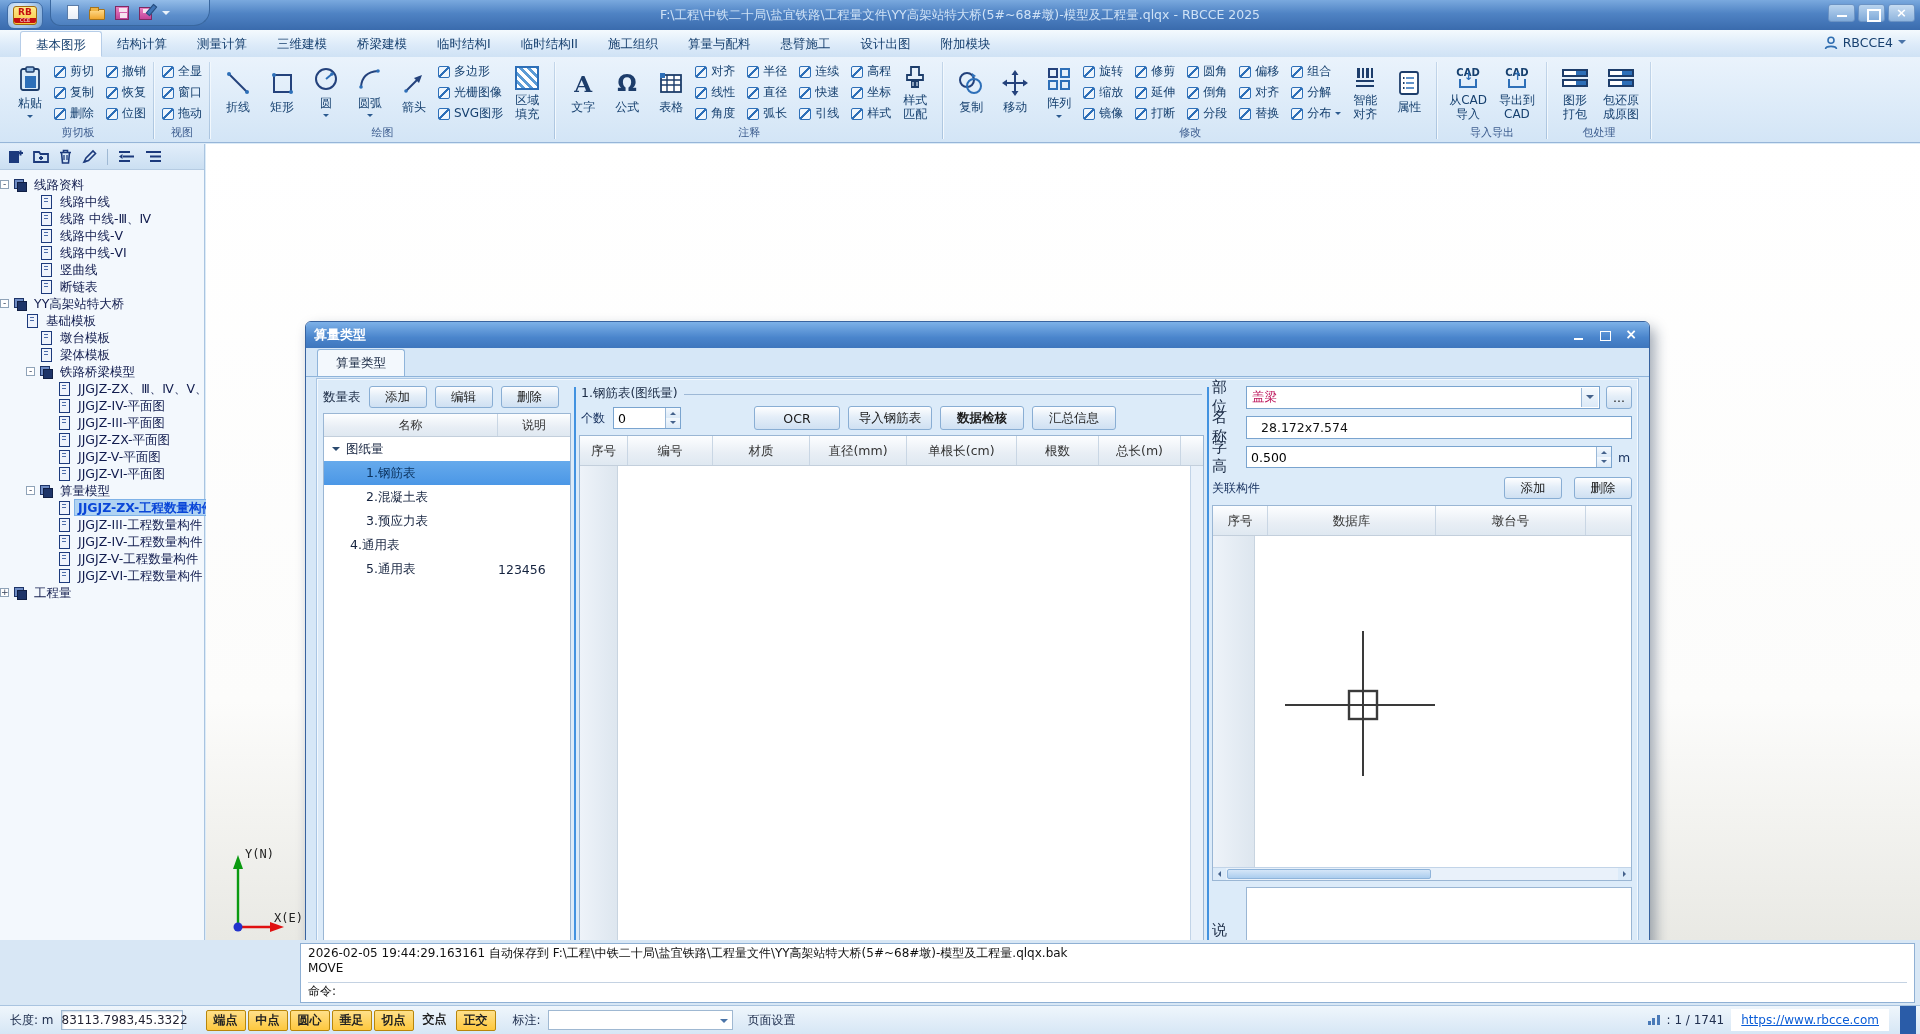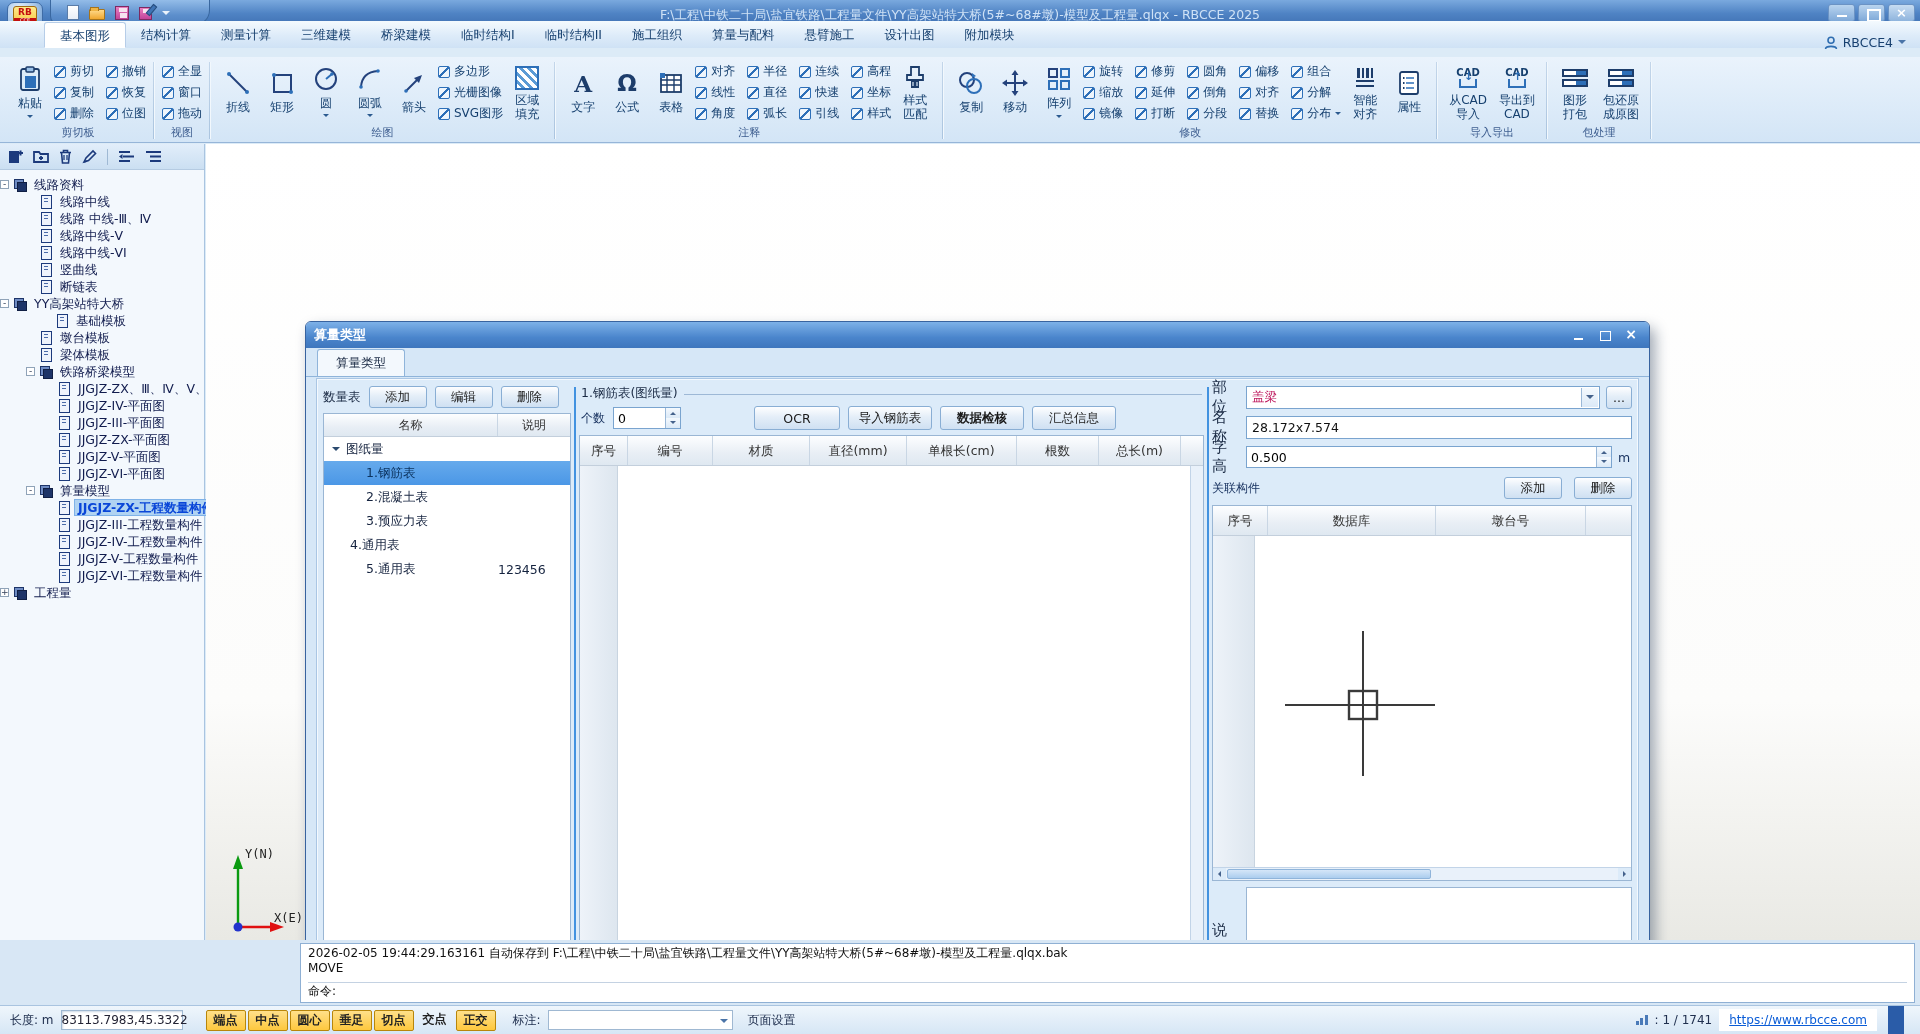--- a/index.html
+++ b/index.html
@@ -37,22 +37,22 @@
   .qcaret{width:0;height:0;border:4px solid transparent;border-top-color:#eaf2fb;margin-top:4px;}
   .winbtns{position:absolute;right:5px;top:4px;display:flex;gap:3px;}
   .wbtn{width:27px;height:18px;border-radius:3px;border:1px solid #6b93c4;
     background:linear-gradient(#b9d4ef,#7fa9d8);position:relative;}
   .wbtn-min::before{content:"";position:absolute;left:8px;bottom:4px;width:10px;height:2px;background:#fff;}
   .wbtn-max::before{content:"";position:absolute;left:8px;top:4px;width:10px;height:9px;border:2px solid #fff;}
   .wbtn-close{background:linear-gradient(#c7dcf2,#8fb4dd);}
   .wbtn-close::before{content:"×";position:absolute;left:0;right:0;top:0px;text-align:center;color:#fff;font-size:13px;font-weight:bold;line-height:16px;}
 
   
-  .tabrow{position:absolute;left:0;top:21px;width:100%;height:27px;
-    background:linear-gradient(#f4fafe,#ddebf9 55%,#cfe2f5);display:flex;align-items:flex-end;padding-left:44px;}
+  .tabrow{position:absolute;left:0;top:30px;width:100%;height:27px;
+    background:linear-gradient(#f4fafe,#ddebf9 55%,#cfe2f5);display:flex;align-items:flex-end;padding-left:20px;}
   .rtab{padding:0 15px;line-height:25px;height:26px;font-size:12.5px;color:#17406f;white-space:nowrap;}
   .rtab.on{background:#fff;border:1px solid #b6cde8;border-bottom:1px solid #fff;border-radius:3px 3px 0 0;}
   .ubadge{position:absolute;right:14px;top:35px;display:flex;align-items:center;gap:5px;color:#17406f;font-size:12.5px;}
   .ucaret{width:0;height:0;border:4px solid transparent;border-top-color:#4a74a8;margin-top:3px;}
 
   
   .ribbon{position:absolute;left:0;top:57px;width:100%;height:86px;
     background:linear-gradient(#eaf3fc,#d3e5f6);border-bottom:1px solid #96b5d8;
     display:flex;align-items:stretch;padding:2px 4px 0 4px;}
   .rgroup{display:flex;flex-direction:column;}
@@ -115,21 +115,21 @@
   
   .bottomwrap{position:absolute;left:0;top:940px;width:100%;height:65px;background:#d8e7f5;}
   .cmdbox{position:absolute;left:300px;right:5px;top:3px;bottom:2px;background:#fff;border:1px solid #8fb0d4;
     display:flex;flex-direction:column;padding:2px 7px;font-size:12px;color:#111;}
   .cmdline{line-height:15px;white-space:nowrap;}
   .cmdprompt{margin-top:auto;border-top:1px solid #c4d2e2;line-height:17px;}
 
   
   .statusbar{position:absolute;left:0;top:1005px;width:100%;height:29px;
     background:linear-gradient(#eff6fc,#d6e6f5);border-top:1px solid #a9c4e0;
-    display:flex;align-items:center;gap:7px;padding:0 16px 0 10px;font-size:12px;color:#20304f;}
+    display:flex;align-items:center;gap:7px;padding:0 4px 0 10px;font-size:12px;color:#20304f;}
   .coordbox{width:122px;height:20px;background:#fff;border:1px solid #9fb8d2;box-shadow:inset 1px 1px 2px #cdd9e6;
     text-align:center;line-height:18px;color:#223;}
   .snaps{display:flex;gap:2px;margin-left:16px;}
   .snap{padding:1px 7px;line-height:17px;color:#222;font-weight:600;}
   .snap.on{background:linear-gradient(#ffe08a,#fec83e);border:1px solid #b8860b;border-radius:2px;}
   .scombo{width:185px;height:20px;background:#fff;border:1px solid #9fb8d2;position:relative;}
   .scombo .sarrow{position:absolute;right:4px;top:8px;width:0;height:0;border:4px solid transparent;border-top-color:#4a74a8;}
   .sig{display:flex;align-items:flex-end;gap:1.5px;margin-left:auto;}
   .sig i{display:block;width:3px;background:#4a7ab8;}
   .slink{color:#0b5dd7;text-decoration:underline;background:#fff;padding:2px 10px;line-height:18px;}
@@ -195,21 +195,21 @@
   .hs .ar::before{content:"";position:absolute;top:3px;width:0;height:0;border:3.5px solid transparent;}
   .hs .ar.l::before{left:2px;border-right-color:#44628c;}
   .hs .ar.r::before{right:2px;border-left-color:#44628c;}
   .hs .tk{flex:1;position:relative;}
   .hs .th{position:absolute;top:1px;bottom:1px;background:linear-gradient(#d5e6f8,#abcdee);border:1px solid #8fb4da;border-radius:2px;}
   .vs{width:13px;background:#e9f1fa;border-left:1px solid #c2d4e8;}
 
   .pright{width:420px;display:flex;flex-direction:column;}
   .frow{display:flex;align-items:center;gap:6px;height:24px;margin-bottom:6px;}
   .flab{width:28px;flex:none;font-size:15px;color:#1a2a44;}
-  .din{flex:1;height:23px;border:1px solid #7aa4cf;background:#fff;font-size:12.5px;padding:0 5px;outline:none;font-family:inherit;color:#111;}
+  .din{flex:1;height:23px;border:1px solid #7aa4cf;background:#fff;font-size:12.5px;padding:0 14px;outline:none;font-family:inherit;color:#111;}
   .dcombo{flex:1;height:23px;border:1px solid #7aa4cf;background:#fff;position:relative;display:flex;align-items:center;padding:0 5px;font-size:12.5px;color:#be185d;}
   .dcombo .darr{position:absolute;right:1px;top:1px;bottom:1px;width:17px;background:linear-gradient(#f4f9fe,#dbe9f7);border-left:1px solid #9ab8d8;display:flex;align-items:center;justify-content:center;}
   .dcombo .darr::before{content:"";width:0;height:0;border:4px solid transparent;border-top-color:#44628c;margin-top:4px;}
   .dots{width:26px;height:23px;flex:none;}
   .unit{width:14px;flex:none;font-size:12.5px;}
   .relrow{display:flex;align-items:center;height:26px;margin-bottom:4px;}
   .relrow .dbtnn{width:58px;}
   .rtable{border:1px solid #9ab6d4;background:#fff;display:flex;flex-direction:column;flex:1;min-height:0;}
   .crossx{position:absolute;left:30px;top:95px;}
   .desc{display:flex;gap:6px;margin-top:6px;height:84px;}
@@ -773,21 +773,21 @@
             <span class="ticon"></span>
             <span class="tlabel">断链表</span>
           </div>
 
           <div class="tnode t-folder x-minus">
             <span class="texp"></span>
             <span class="ticon"></span>
             <span class="tlabel">YY高架站特大桥</span>
           </div>
 
-          <div class="tnode t-doc x-none" style="padding-left: 42px; text-align: right;">
+          <div class="tnode t-doc x-none" style="padding-left: 12px; text-align: right;">
             <span class="texp"></span>
             <span class="ticon"></span>
             <span class="tlabel">基础模板</span>
           </div>
 
           <div class="tnode t-doc x-none" style="padding-left: 26px;">
             <span class="texp"></span>
             <span class="ticon"></span>
             <span class="tlabel">墩台模板</span>
           </div>

